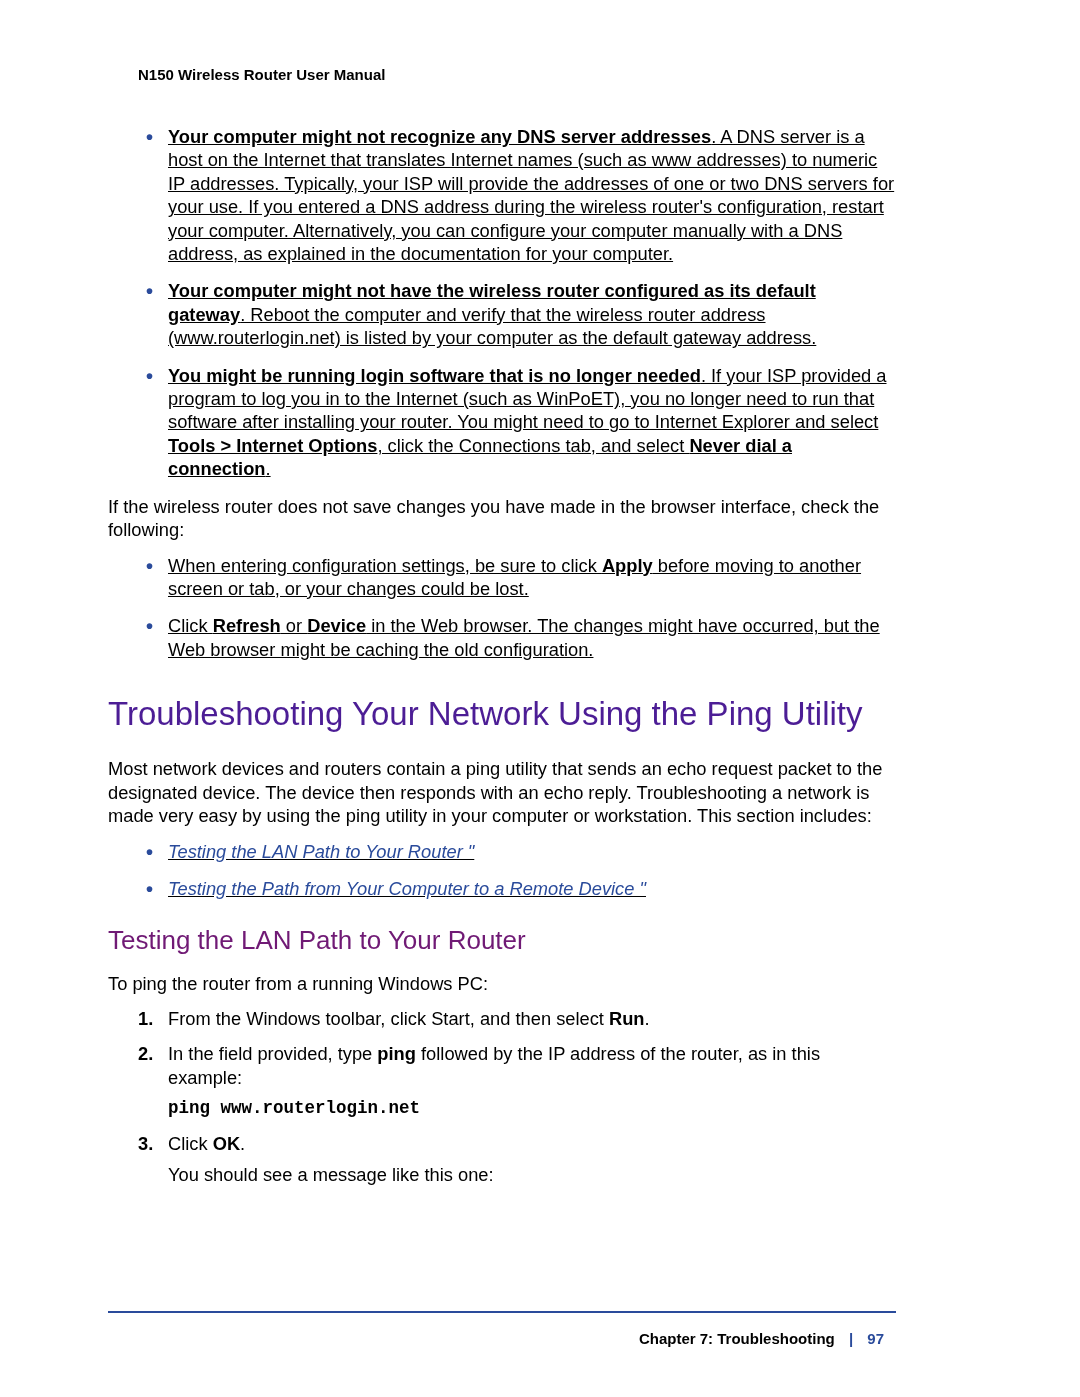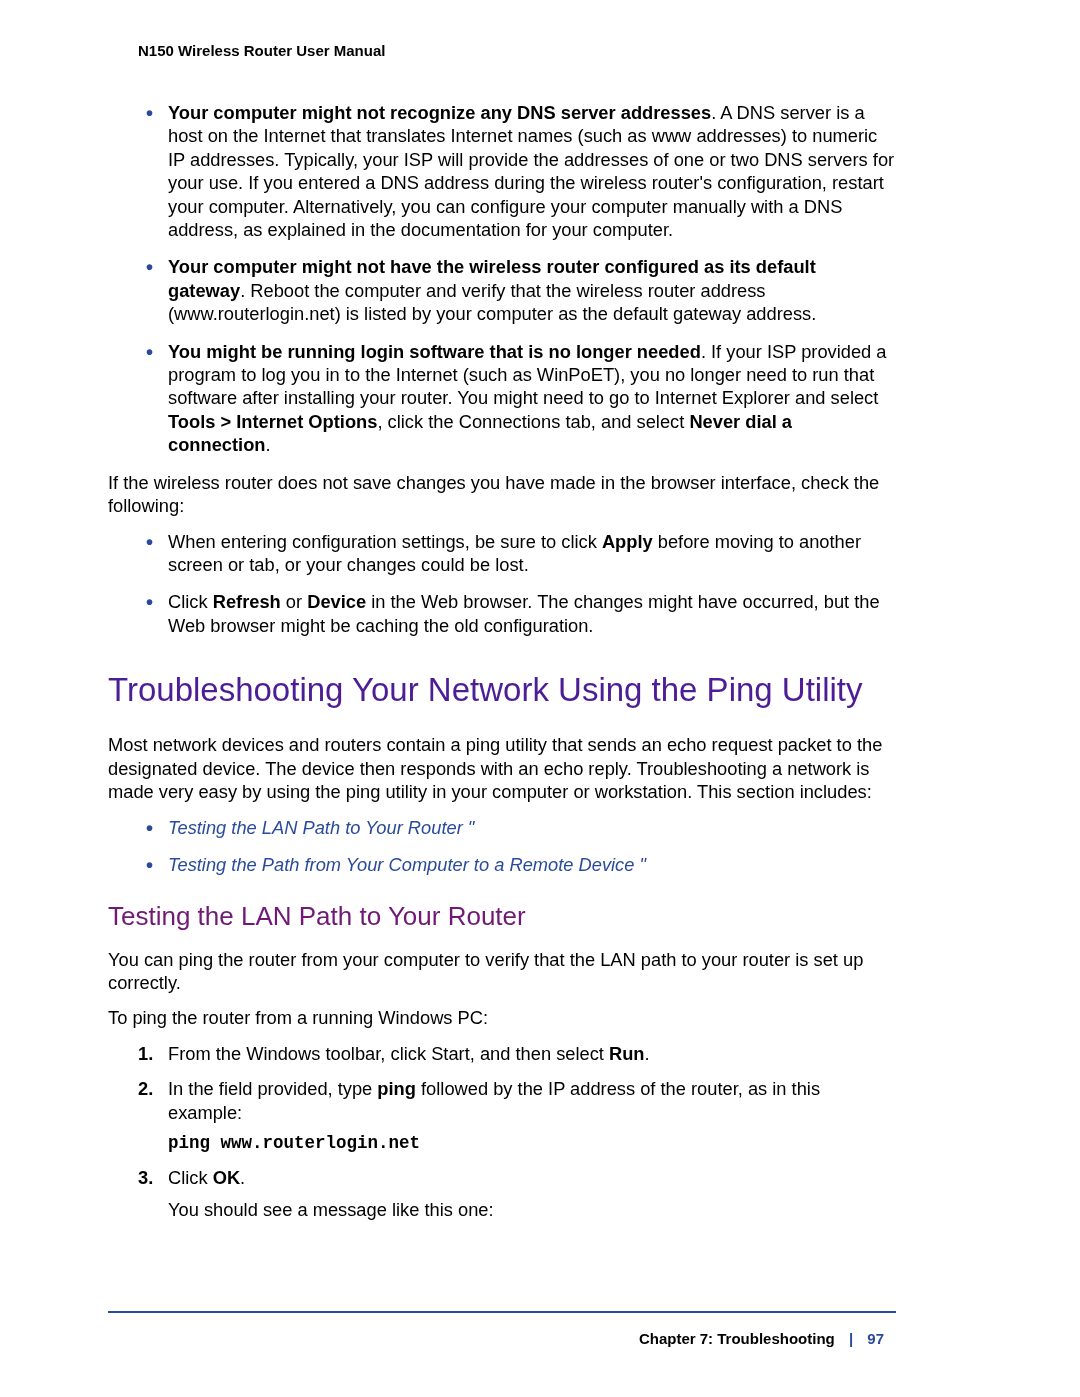--- a/index.html
+++ b/index.html
@@ -6,41 +6,42 @@
     margin: 0;
     background: #fff;
     font-family: Arial, Helvetica, sans-serif;
     color: #000;
   }
   .page {
     width: 1004px;
     height: 1397px;
     position: relative;
     box-sizing: border-box;
-    padding: 42px 108px 70px 108px;
+    padding: 66px 108px 70px 108px;
   }
   .doc-header {
     font-weight: bold;
     font-size: 15px;
     margin: 0 0 42px 30px;
   }
   .body-area {
     font-size: 18.3px;
     line-height: 1.28;
     color: #000;
   }
   ul.bullets {
     list-style: none;
     margin: 0;
     padding: 0;
   }
   ul.bullets > li {
     position: relative;
     padding-left: 30px;
     margin-bottom: 14px;
+    text-decoration: underline;
   }
   ul.bullets > li::before {
     content: "•";
     position: absolute;
     left: 8px;
     top: 0;
     font-size: 20px;
     line-height: 1.2;
     color: #2a4b9b;
     font-weight: bold;
@@ -169,21 +170,20 @@
           <span class="link-italic">Testing the LAN Path to Your Router "</span>
         </li>
         <li>
           <span class="link-italic">Testing the Path from Your Computer to a Remote Device "</span>
         </li>
       </ul>
     </div>
 
     <h2 class="subsection-title">Testing the LAN Path to Your Router</h2>
 
-    <div class="para-tight">You can ping the router from your computer to verify that the LAN path to your router is set up correctly.</div>
     <div class="para-tight">To ping the router from a running Windows PC:</div>
 
     <div class="indent-block">
       <ol class="steps">
         <li>
           <span>From the Windows toolbar, click Start, and then select </span><b>Run</b><span>.</span>
         </li>
         <li>
           <span>In the field provided, type </span><b>ping</b><span> followed by the IP address of the router, as in this example:</span>
           <div class="mono mono-block">ping www.routerlogin.net</div>

